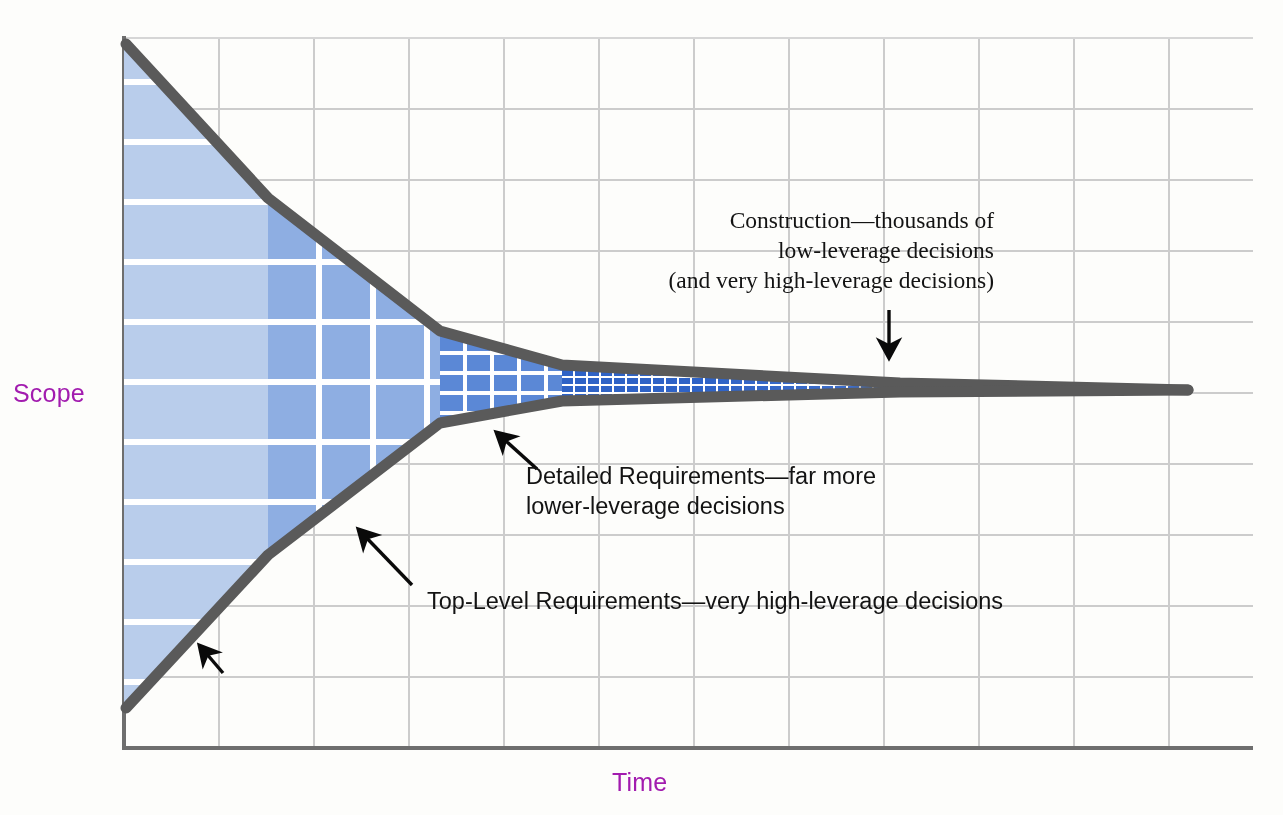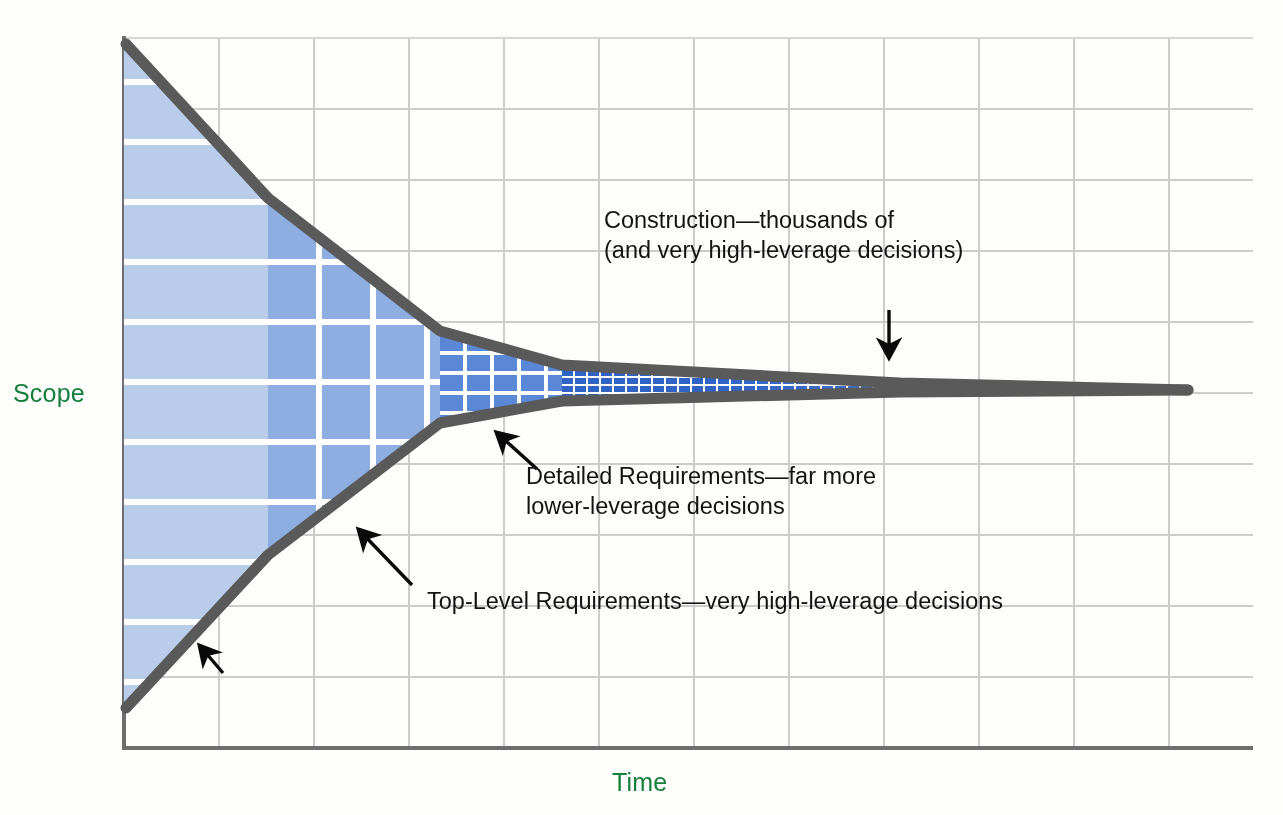--- a/index.html
+++ b/index.html
@@ -22,35 +22,35 @@
   #figure {
     position: absolute; inset: 0;
   }
   svg#canvas {
     position: absolute; left: 0; top: 0;
     width: 1283px; height: 815px;
   }
   .axis-label {
     position: absolute;
     font-size: 25px;
-    color: #15803d;
+    color: #a21caf;
     letter-spacing: 0.2px;
     white-space: nowrap;
   }
   #scope-label { left: 13px; top: 379px; }
   #time-label  { left: 612px; top: 768px; }
 
   .annot {
     position: absolute;
     font-size: 23.5px;
     line-height: 30px;
     color: #131313;
     white-space: nowrap;
   }
-  .annot.center { text-align: left; }
+  .annot.center { text-align: right; font-family: Liberation Serif, serif; }
 
   #annot-construction { left: 604px; top: 205px; width: 390px; }
   #annot-detailed     { left: 526px; top: 461px; }
   #annot-toplevel     { left: 427px; top: 586px; }
   #annot-concept      { left: 229px; top: 662px; }
 </style>
 </head>
 <body>
 
 <div id="page">
@@ -152,20 +152,21 @@
         <line x1="412" y1="585" x2="359" y2="530" marker-end="url(#arrowHead)"></line>
         <line x1="223" y1="673" x2="200" y2="646" marker-end="url(#arrowHead)"></line>
       </g>
     </svg>
 
     <div class="axis-label" id="scope-label">Scope</div>
     <div class="axis-label" id="time-label">Time</div>
 
     <div class="annot center" id="annot-construction">
       <div>Construction—thousands of</div>
+      <div>low-leverage decisions</div>
       <div>(and very high-leverage decisions)</div>
     </div>
 
     <div class="annot" id="annot-detailed">
       <div>Detailed Requirements—far more</div>
       <div>lower-leverage decisions</div>
     </div>
 
     <div class="annot" id="annot-toplevel">
       <div>Top-Level Requirements—very high-leverage decisions</div>

